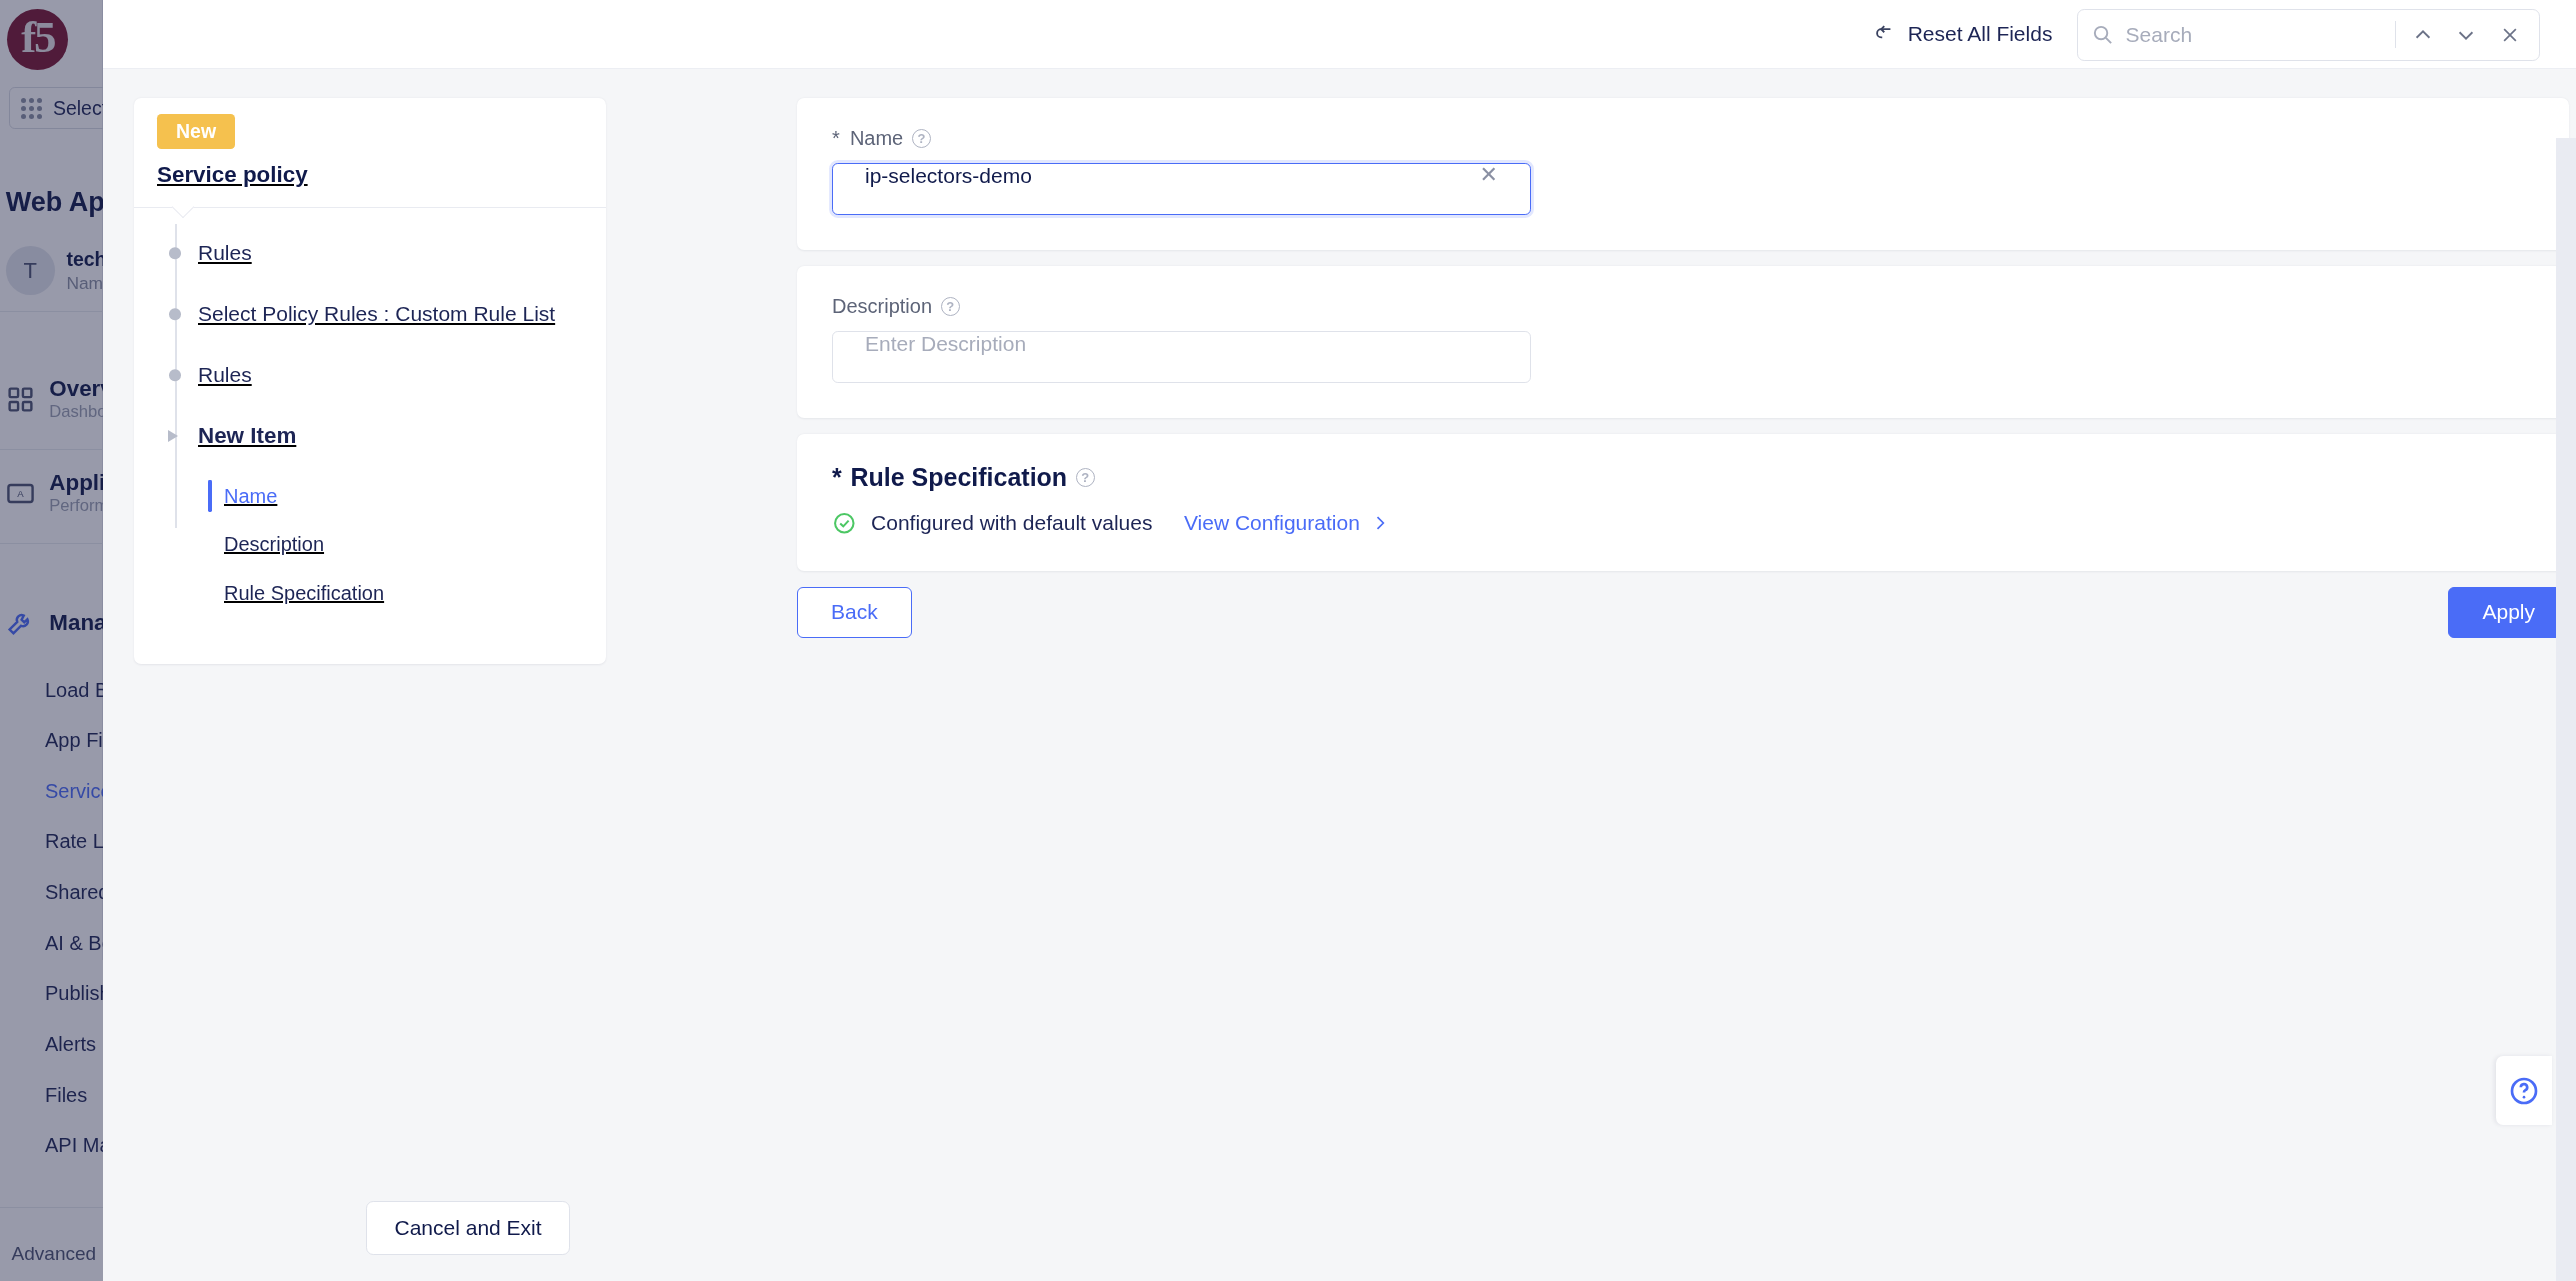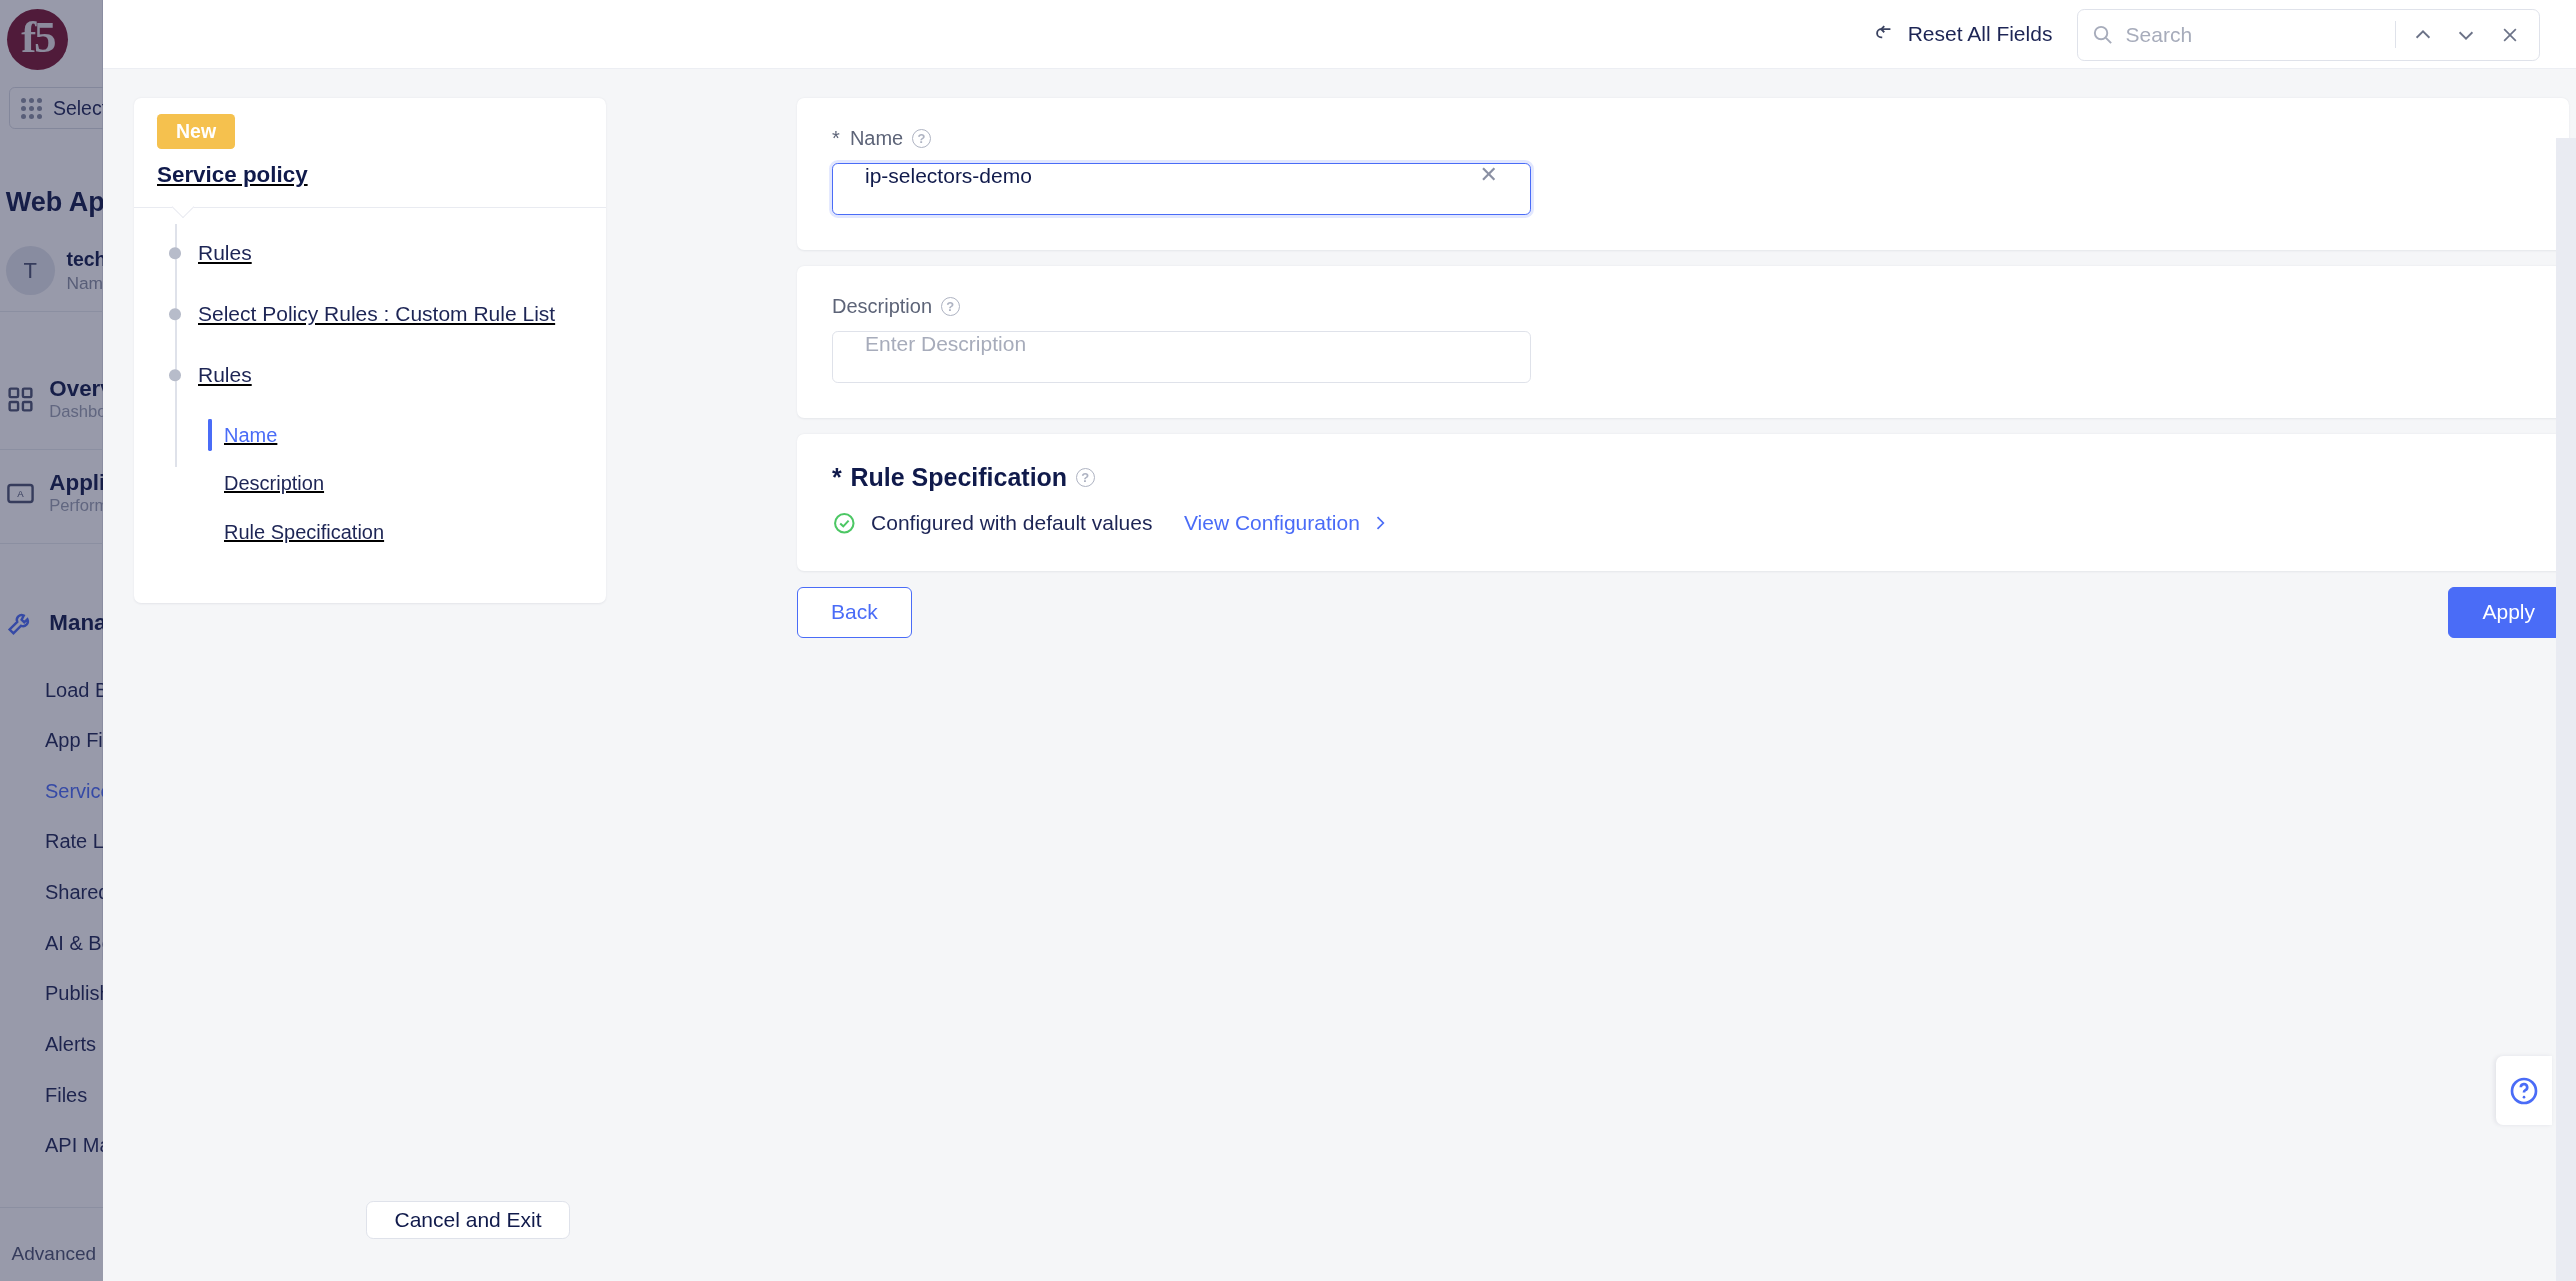--- a/index.html
+++ b/index.html
@@ -321,21 +321,21 @@
     font-size: 21px;
     cursor: pointer;
     padding: 0 33px;
   }
   .btn-back { background:#fff; color:#4a6cf7; border: 1.4px solid #4a6cf7; min-width: 101px; }
   .btn-apply { background:#4a6cf7; color:#fff; border: 1.4px solid #4a6cf7; min-width: 109px; }
 
   
   .cancel-exit {
     position:absolute; left: 263px; top: 1201px;
-    height: 38px;
+    height: 54px;
     padding: 0 27.5px;
     background:#fff;
     border:0.7px solid #dfe2ea;
     border-radius: 7.2px;
     display:flex; align-items:center; justify-content:center;
     font-size: 21px; color:#101a4b;
     cursor:pointer;
   }
 
   
@@ -500,20 +500,24 @@
           <span>Rules</span>
         </div>
         <div class="tree-item">
           <span class="dot"></span>
           <span>Select Policy Rules : Custom Rule List</span>
         </div>
         <div class="tree-item">
           <span class="dot"></span>
           <span>Rules</span>
         </div>
+        <div class="tree-item branch">
+          <span class="arrow"></span>
+          <span>New Item</span>
+        </div>
 
         <div class="tree-sub current">
           <span>Name</span>
         </div>
         <div class="tree-sub">
           <span>Description</span>
         </div>
         <div class="tree-sub">
           <span>Rule Specification</span>
         </div>

